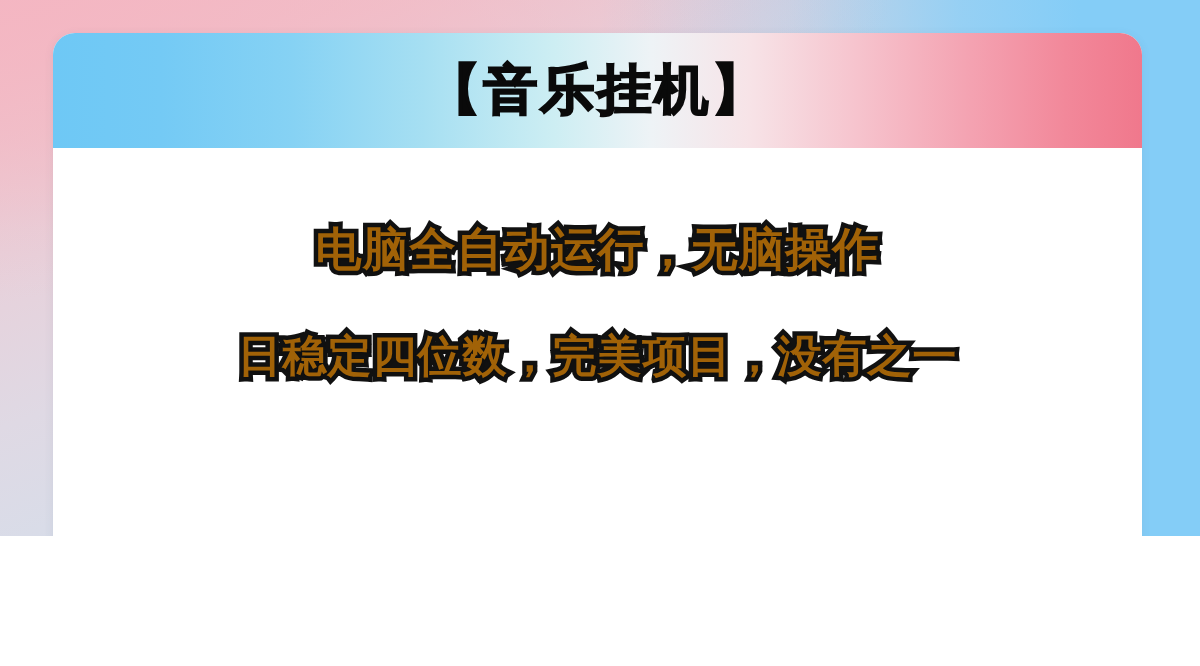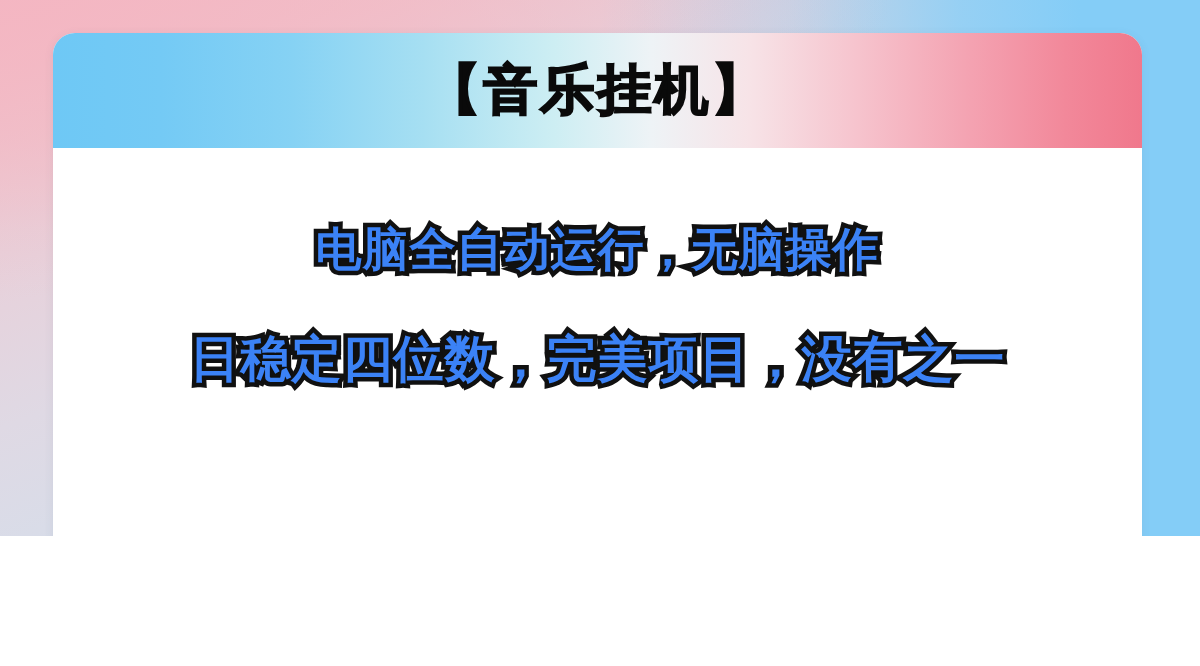--- a/index.html
+++ b/index.html
@@ -117,37 +117,37 @@
     background: #ffffff;
     display: flex;
     flex-direction: column;
     justify-content: flex-start;
     align-items: center;
     padding-top: 78px;
     box-sizing: border-box;
   }
   .body-line {
     font-weight: 700;
-    color: #3b82f6;
+    color: #a16207;
     text-align: center;
     white-space: nowrap;
     line-height: 1.0;
     letter-spacing: 1px;
     -webkit-text-stroke: 9px #111111;
     paint-order: stroke fill;
     text-shadow:
       0 0 1px #111111,
       3px 3px 0 rgba(17,17,17,0.55);
   }
   #body-line-1 {
     font-size: 46px;
     margin-bottom: 62px;
   }
   #body-line-2 {
-    font-size: 50px;
+    font-size: 44px;
   }
 
   
   #footer-bar {
     flex: 0 0 88px;
     height: 88px;
     background: #000000;
   }
 </style>
 </head>

